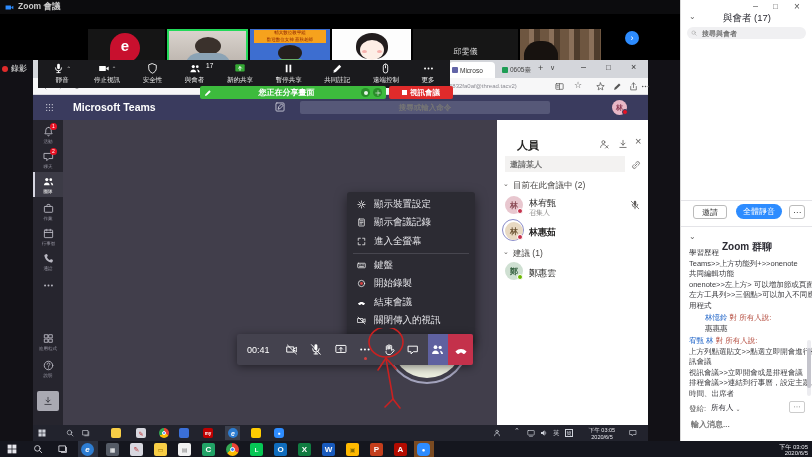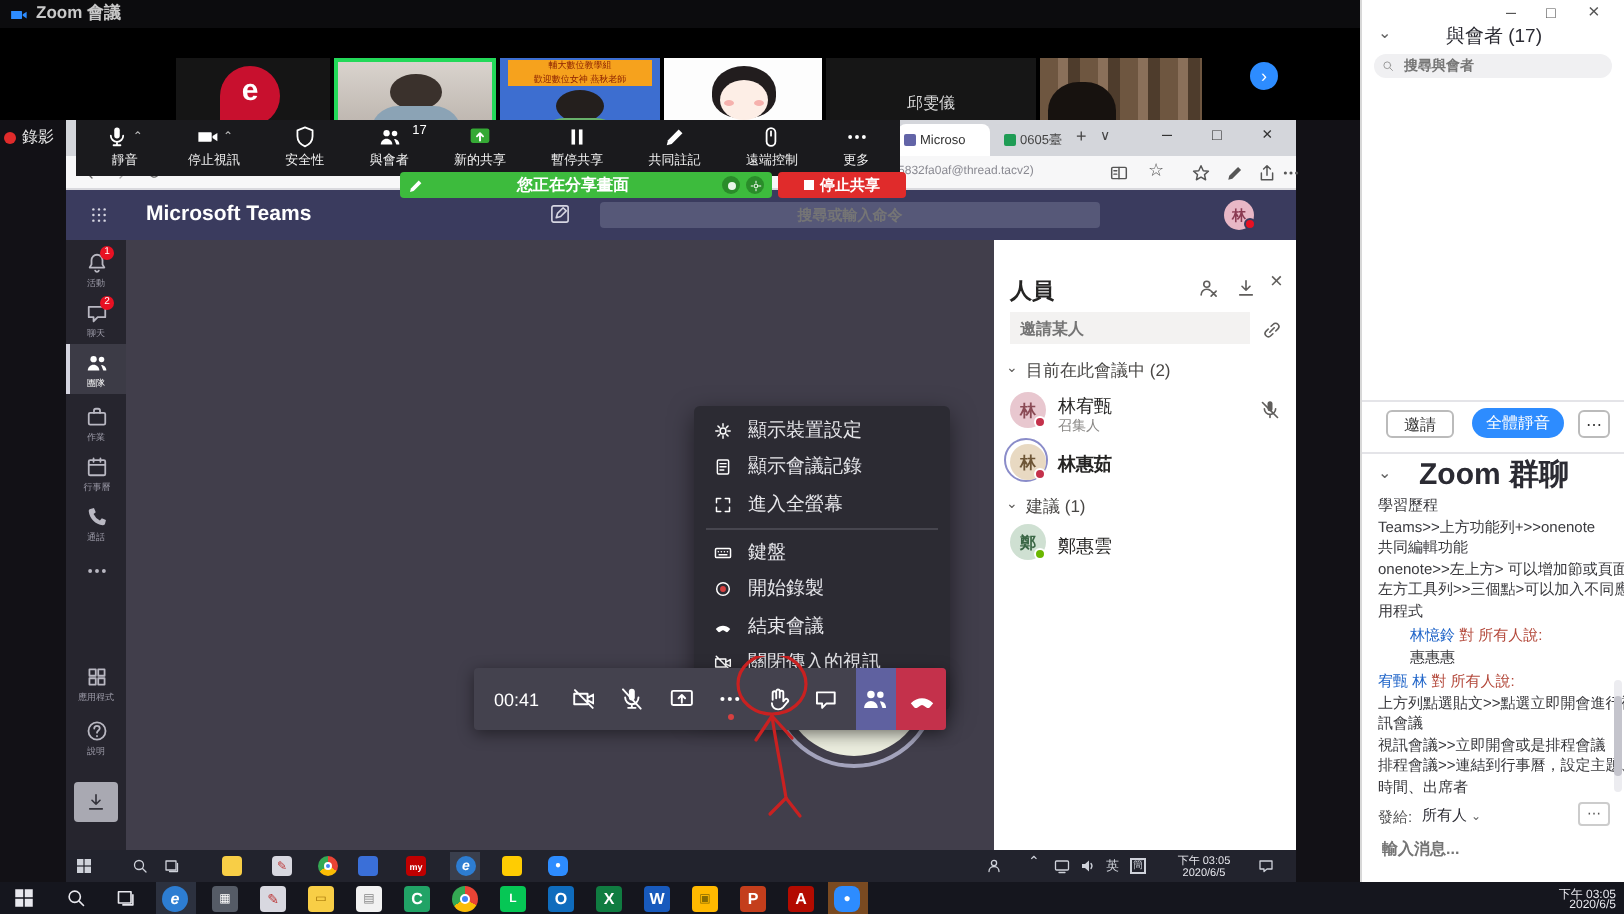--- a/index.html
+++ b/index.html
@@ -309,21 +309,21 @@
 
       <div class="a" style="left:30px;top:60px;width:434px;height:305px;background:#413e4b;">
         <div class="a" style="left:322px;top:180px;width:84px;height:84px;border-radius:50%;border:2px solid #a3a3bc;"></div>
         <div class="a pav" style="left:328px;top:186px;width:72px;height:72px;background:#eaecdd;color:#24404f;font-size:30px;font-weight:normal;">
             <span>林</span>
           </div>
         <span class="a" style="left:55px;top:307px;font-size:8px;color:#ddd;">林惠茹</span>
       </div>
 
       <div class="a" style="left:464px;top:60px;width:151px;height:305px;background:#fff;">
-        <span class="a" style="left:8px;top:18px;font-size:11px;font-weight:bold;color:#252423;">人員</span>
+        <span class="a" style="left:20px;top:18px;font-size:11px;font-weight:bold;color:#252423;">人員</span>
         <span class="a ic" style="left:102px;top:19px;width:10px;height:10px;color:#605e5c;">
             <svg viewBox="0 0 16 16">
               <circle cx="7" cy="5" r="2.4" class="s"></circle>
               <path class="s" d="M2.5 13.5c0-2.5 2-4.5 4.5-4.5 1 0 1.9.3 2.6.8M10.5 10.5l4 4M14.5 10.5l-4 4"></path>
             </svg>
           </span>
         <span class="a ic" style="left:121px;top:19px;width:10px;height:10px;color:#605e5c;">
             <svg viewBox="0 0 16 16">
               <path class="s" d="M8 2.2v7.6M4.8 6.6 8 9.8l3.2-3.2M3 13.5h10"></path>
             </svg>
@@ -423,21 +423,21 @@
         <span class="a" style="left:549px;top:2px;width:40px;font-size:5.5px;color:#e6e6ec;text-align:center;">下午 03:05</span>
         <span class="a" style="left:549px;top:8.5px;width:40px;font-size:5.5px;color:#e6e6ec;text-align:center;">2020/6/5</span>
         <span class="a ic" style="left:596px;top:4px;width:8px;height:8px;color:#cfd2da;">
             <svg viewBox="0 0 16 16">
               <path class="s" d="M2 3h12v8H9l-3 2.5V11H2z"></path>
             </svg>
           </span>
       </div>
     </div>
 
-    <div class="a" style="left:347px;top:143px;width:128px;height:152px;background:#2c2b33;border-radius:3px;box-shadow:0 4px 12px rgba(0,0,0,.5);padding-top:3px;z-index:30;">
+    <div class="a" style="left:347px;top:132px;width:128px;height:152px;background:#2c2b33;border-radius:3px;box-shadow:0 4px 12px rgba(0,0,0,.5);padding-top:3px;z-index:30;">
       <div class="menu-it">
           <span class="ic" style="width:9px;height:9px;">
             <svg viewBox="0 0 16 16">
               <circle cx="8" cy="8" r="2.6" class="s"></circle>
               <path class="s" d="M8 1.6v2.1M8 12.3v2.1M1.6 8h2.1M12.3 8h2.1M3.5 3.5 5 5M11 11l1.5 1.5M12.5 3.5 11 5M5 11l-1.5 1.5"></path>
             </svg>
           </span>
           <span>顯示裝置設定</span>
         </div>
       <div class="menu-it">
@@ -672,21 +672,21 @@
           <span class="ic" style="width:6px;height:6px;">
             <svg viewBox="0 0 16 16">
               <circle cx="8" cy="8" r="2.6" class="s"></circle>
               <path class="s" d="M8 1.6v2.1M8 12.3v2.1M1.6 8h2.1M12.3 8h2.1"></path>
             </svg>
           </span>
         </span>
     </div>
     <div class="a f" style="left:389px;top:26px;width:64px;height:13px;background:#e02b2b;border-radius:2px;z-index:51;justify-content:center;gap:3px;">
       <span style="width:5px;height:5px;background:#fff;"></span>
-      <span style="font-size:7.5px;color:#fff;font-weight:bold;">停止共享</span>
+      <span style="font-size:7.5px;color:#fff;font-weight:bold;">視訊會議</span>
     </div>
   </div>
 
   <div class="a" style="left:680px;top:0;width:132px;height:441px;background:#fff;border-left:1px solid #d8d8d8;">
     <span class="a" style="left:72px;top:1px;font-size:9px;color:#555;">–</span>
     <span class="a" style="left:92px;top:2px;font-size:8px;color:#555;">□</span>
     <span class="a" style="left:113px;top:1px;font-size:10px;color:#555;">×</span>
     <span class="a" style="left:8px;top:12px;font-size:8px;color:#666;">⌄</span>
     <div class="a" style="left:0;top:12px;width:132px;text-align:center;font-size:9.5px;color:#2b2b33;">與會者 (17)</div>
     <div class="a f" style="left:6px;top:27px;width:119px;height:12px;background:#f0f0f2;border-radius:6px;padding-left:4px;gap:3px;">
@@ -705,21 +705,21 @@
       </div>
     <div class="a f" style="left:55px;top:204px;width:46px;height:15px;background:#2d8cff;border-radius:8px;justify-content:center;font-size:8px;color:#fff;">
         <span>全體靜音</span>
       </div>
     <div class="a f" style="left:108px;top:205px;width:16px;height:14px;border:1px solid #bbb;border-radius:3px;justify-content:center;font-size:8px;color:#333;">
         <span>⋯</span>
       </div>
 
     <div class="a" style="left:0;top:226px;width:132px;height:1px;background:#e4e4e8;"></div>
     <span class="a" style="left:8px;top:232px;font-size:8px;color:#666;">⌄</span>
-    <div class="a" style="left:0;top:228px;width:132px;text-align:center;font-size:15px;font-weight:bold;color:#2b2b33;">Zoom 群聊</div>
+    <div class="a" style="left:0;top:240px;width:132px;text-align:center;font-size:10px;font-weight:bold;color:#2b2b33;">Zoom 群聊</div>
 
     <div class="a" style="left:8px;top:248px;">
       <div class="chatline">學習歷程</div>
       <div class="chatline">Teams&gt;&gt;上方功能列+&gt;&gt;onenote</div>
       <div class="chatline">共同編輯功能</div>
       <div class="chatline">onenote&gt;&gt;左上方&gt; 可以增加節或頁面</div>
       <div class="chatline">左方工具列&gt;&gt;三個點&gt;可以加入不同應</div>
       <div class="chatline">用程式</div>
     </div>
     <div class="a" style="left:24px;top:313px;">

